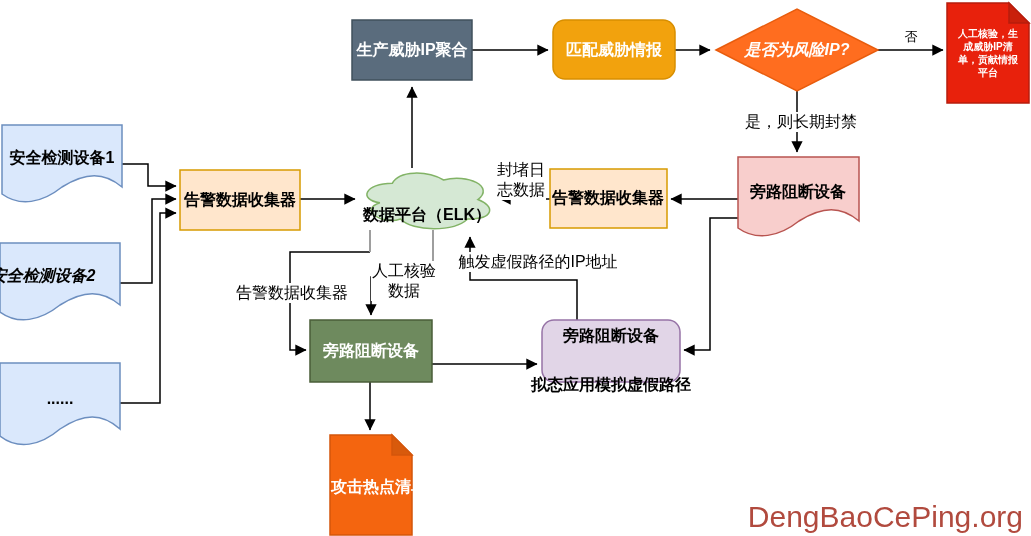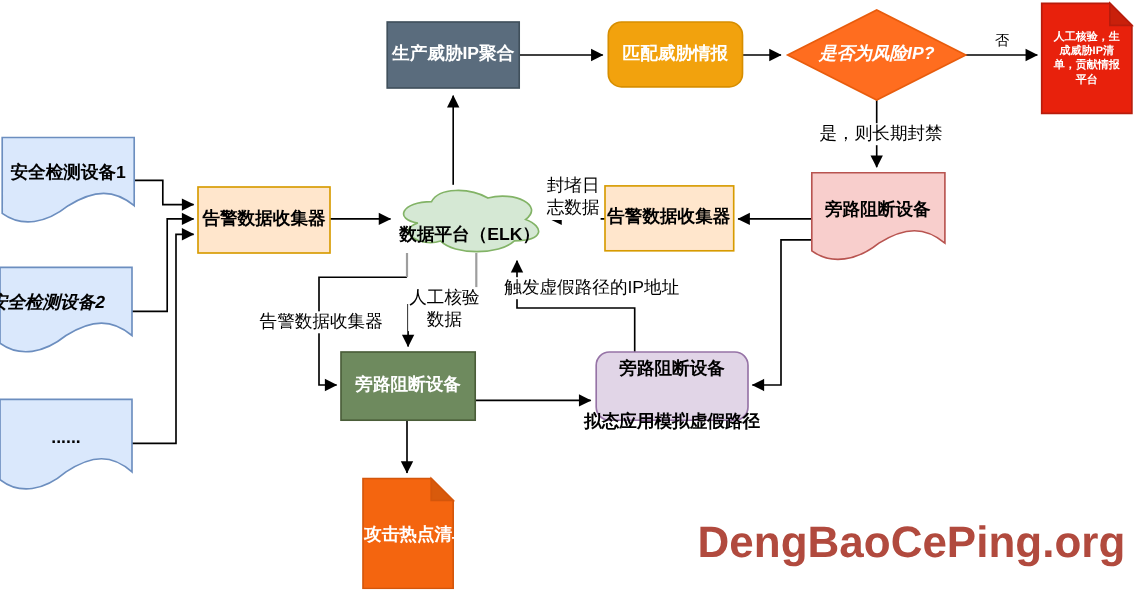--- a/index.html
+++ b/index.html
@@ -31,23 +31,23 @@
     line-height:1.25;
     font-size:16px;
     font-weight:normal;
     color:#000;
     background:#ffffff;
     padding:0 1px;
   }
   #watermark{
     position:absolute;
     right:8px;
-    bottom:20px;
-    font-size:40px;
-    font-weight:bold;
+    bottom:2px;
+    font-size:30px;
+    font-weight:normal;
     letter-spacing:0px;
   }
 </style>
 </head>
 <body>
 
 <div id="canvas">
 
   <svg id="diagram-svg" width="1031" height="536" viewBox="0 0 1031 536">
     <defs>

